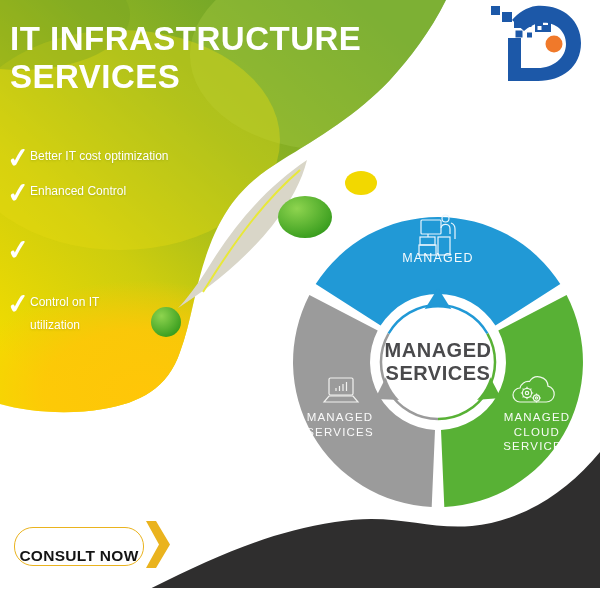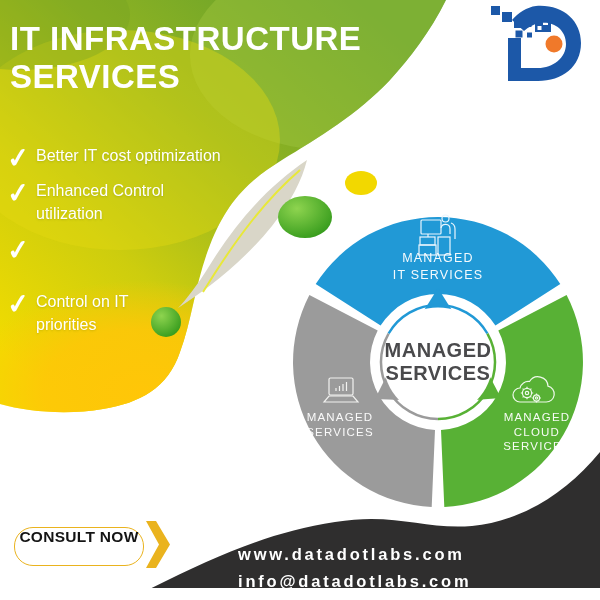--- a/index.html
+++ b/index.html
@@ -9,37 +9,37 @@
 
   
   .title{position:absolute;left:10px;top:20px;color:#ffffff;font-weight:800;
          font-size:33px;line-height:38px;letter-spacing:.5px;z-index:6;}
   .title span{display:block;}
 
   
   .check-item{position:absolute;left:7px;z-index:6;color:#fff;}
   .tick{position:absolute;left:0;top:-3px;font-size:27px;font-weight:700;color:#fff;
         transform:rotate(-6deg);}
-  .check-text{display:block;margin-left:29px;font-size:16px;line-height:22.5px;
+  .check-text{display:block;margin-left:23px;font-size:12px;line-height:22.5px;
               text-shadow:0 1px 2px rgba(90,110,0,.25);}
   .check-text span{display:block;}
 
   
   .seg-label{position:absolute;width:150px;text-align:center;color:rgba(255,255,255,.95);
              font-size:11.5px;line-height:14.5px;letter-spacing:1.2px;z-index:6;}
   .seg-label.blue{font-size:12.5px;line-height:16.5px;}
   .center-label{position:absolute;left:368px;top:339px;width:140px;text-align:center;
                 color:#4a4a4c;font-size:20px;font-weight:700;line-height:23px;
                 letter-spacing:.5px;z-index:6;}
   .center-label span,.seg-label span{display:block;}
 
   
   .cta-btn{position:absolute;left:14px;top:527px;width:128px;height:37px;z-index:7;
            background:#fff;border:1.6px solid #e3ac1f;border-radius:19px;
-           display:flex;align-items:flex-start;justify-content:center;
+           display:flex;align-items:flex-end;justify-content:center;
            font-size:15.5px;font-weight:700;letter-spacing:.3px;color:#141414;cursor:pointer;}
   .cta-arrow{position:absolute;left:146px;top:521px;z-index:7;cursor:pointer;}
 
   
   .footer{position:absolute;left:238px;top:541px;z-index:7;color:#ffffff;font-weight:700;
           font-size:16.5px;line-height:27px;letter-spacing:2.8px;}
   .footer span{display:block;}
 
   .logo{position:absolute;left:0;top:0;z-index:6;}
 </style>
@@ -166,37 +166,35 @@
     <span class="tick">✓</span>
     <span class="check-text">
       <span>Better IT cost optimization</span>
       <span></span>
     </span>
   </div>
   <div class="check-item" style="top:180px">
     <span class="tick">✓</span>
     <span class="check-text">
       <span>Enhanced Control</span>
+    </span>
+  </div>
+  <div class="check-item" style="top:237px">
+    <span class="tick">✓</span>
+  </div>
+  <div class="check-item" style="top:291px">
+    <span class="tick">✓</span>
+    <span class="check-text">
+      <span>Control on IT</span>
       <span>utilization</span>
     </span>
   </div>
-  <div class="check-item" style="top:237px">
-    <span class="tick">✓</span>
-  </div>
-  <div class="check-item" style="top:291px">
-    <span class="tick">✓</span>
-    <span class="check-text">
-      <span>Control on IT</span>
-      <span>priorities</span>
-    </span>
-  </div>
 
   <div class="seg-label blue" style="left:363px;top:250px">
     <span>MANAGED</span>
-    <span>IT SERVICES</span>
   </div>
   <div class="seg-label" style="left:265px;top:410px">
     <span>MANAGED</span>
     <span>SERVICES</span>
   </div>
   <div class="seg-label" style="left:462px;top:410px">
     <span>MANAGED</span>
     <span>CLOUD</span>
     <span>SERVICES</span>
   </div>
@@ -205,18 +203,14 @@
     <span>SERVICES</span>
   </div>
 
   <div class="cta-btn" style="border-color: rgb(234, 179, 30);">
     <span>CONSULT NOW</span>
   </div>
   <svg class="cta-arrow" width="24" height="47" viewBox="0 0 24 47">
     <polygon points="0,0 10,0 24,23.5 10,47 0,47 13,23.5" fill="#eab31e"></polygon>
   </svg>
 
-  <div class="footer">
-    <span>www.datadotlabs.com</span>
-    <span>info@datadotlabs.com</span>
-  </div>
 
 </div>
 
 </body></html>

